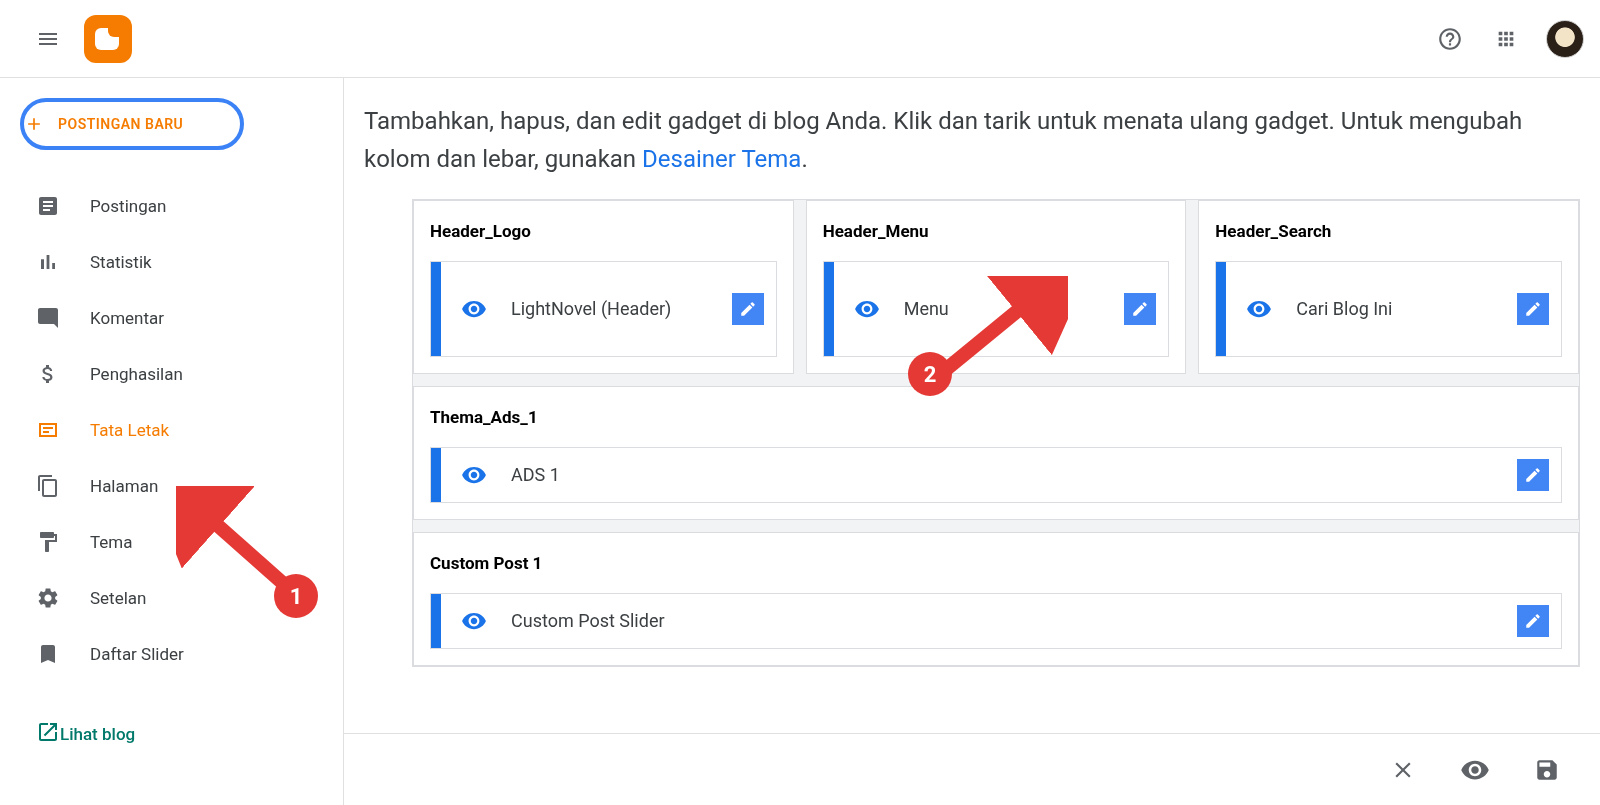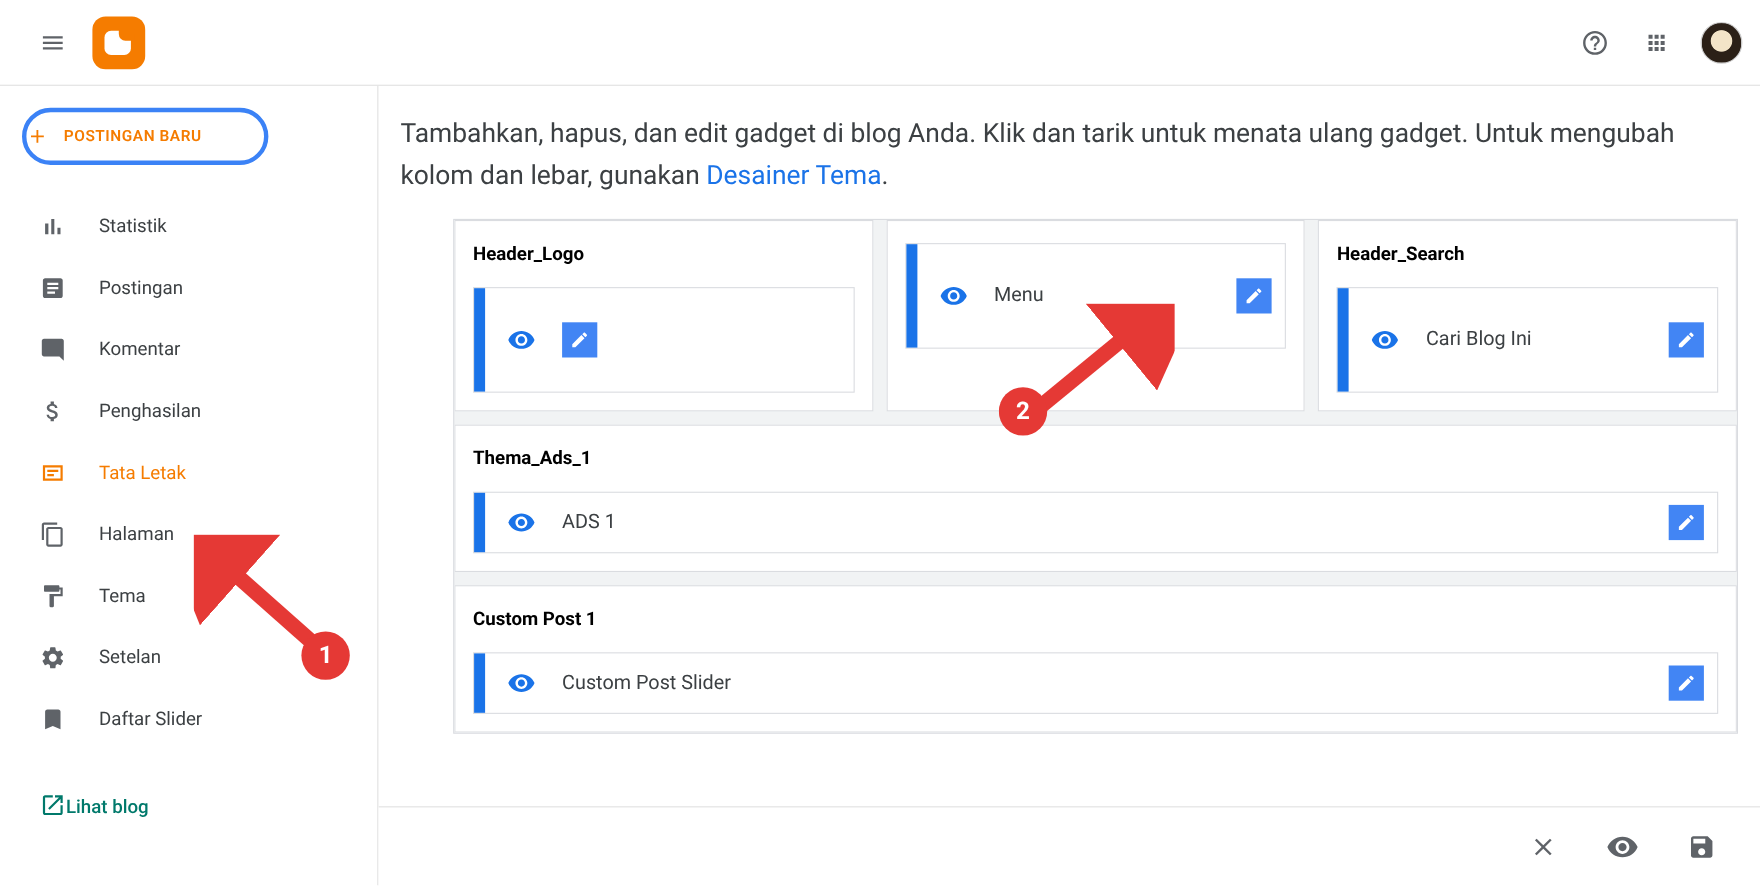--- a/index.html
+++ b/index.html
@@ -279,32 +279,32 @@
     <div class="new-post-btn">
       <svg width="20" height="20" viewBox="0 0 24 24">
           <path d="M19 13h-6v6h-2v-6H5v-2h6V5h2v6h6v2z"></path>
         </svg>
       <span>POSTINGAN BARU</span>
     </div>
 
     <div class="nav-item">
       <span class="nav-icon">
           <svg width="24" height="24" viewBox="0 0 24 24">
+            <path d="M19 3H5c-1.1 0-2 .9-2 2v14c0 1.1.9 2 2 2h14c1.1 0 2-.9 2-2V5c0-1.1-.9-2-2-2zm-5 14H7v-2h7v2zm3-4H7v-2h10v2zm0-4H7V7h10v2z"></path>
+          </svg>
+        </span>
+      <span>Postingan</span>
+    </div>
+    <div class="nav-item">
+      <span class="nav-icon">
+          <svg width="24" height="24" viewBox="0 0 24 24">
             <path d="M5 9.2h3V19H5V9.2zM10.6 5h2.8v14h-2.8V5zm5.6 8H19v6h-2.8v-6z"></path>
           </svg>
         </span>
       <span>Statistik</span>
-    </div>
-    <div class="nav-item">
-      <span class="nav-icon">
-          <svg width="24" height="24" viewBox="0 0 24 24">
-            <path d="M19 3H5c-1.1 0-2 .9-2 2v14c0 1.1.9 2 2 2h14c1.1 0 2-.9 2-2V5c0-1.1-.9-2-2-2zm-5 14H7v-2h7v2zm3-4H7v-2h10v2zm0-4H7V7h10v2z"></path>
-          </svg>
-        </span>
-      <span>Postingan</span>
     </div>
     <div class="nav-item">
       <span class="nav-icon">
           <svg width="24" height="24" viewBox="0 0 24 24">
             <path d="M21.99 4c0-1.1-.89-2-1.99-2H4c-1.1 0-2 .9-2 2v12c0 1.1.9 2 2 2h14l4 4-.01-18z"></path>
           </svg>
         </span>
       <span>Komentar</span>
     </div>
     <div class="nav-item">
@@ -378,30 +378,32 @@
         <div class="section">
           <div class="section-title">Header_Logo</div>
           <div class="gadget tall">
             <div class="gadget-bar"></div>
             <div class="gadget-body">
               <span class="eye">
                   <svg width="26" height="26" viewBox="0 0 24 24">
                     <path fill="#1a73e8" d="M12 4.5C7 4.5 2.73 7.61 1 12c1.73 4.39 6 7.5 11 7.5s9.27-3.11 11-7.5c-1.73-4.39-6-7.5-11-7.5zM12 17c-2.76 0-5-2.24-5-5s2.24-5 5-5 5 2.24 5 5-2.24 5-5 5zm0-8c-1.66 0-3 1.34-3 3s1.34 3 3 3 3-1.34 3-3-1.34-3-3-3z"></path>
                   </svg>
                 </span>
+              <span class="gadget-label">LightNovel (Header)</span>
               <div class="edit-btn">
                   <svg width="18" height="18" viewBox="0 0 24 24">
                     <path d="M3 17.25V21h3.75L17.81 9.94l-3.75-3.75L3 17.25zM20.71 7.04c.39-.39.39-1.02 0-1.41l-2.34-2.34c-.39-.39-1.02-.39-1.41 0l-1.83 1.83 3.75 3.75 1.83-1.83z"></path>
                   </svg>
                 </div>
             </div>
           </div>
         </div>
 
         <div class="section">
+          <div class="section-title">Header_Menu</div>
           <div class="gadget tall">
             <div class="gadget-bar"></div>
             <div class="gadget-body">
               <span class="eye">
                   <svg width="26" height="26" viewBox="0 0 24 24">
                     <path fill="#1a73e8" d="M12 4.5C7 4.5 2.73 7.61 1 12c1.73 4.39 6 7.5 11 7.5s9.27-3.11 11-7.5c-1.73-4.39-6-7.5-11-7.5zM12 17c-2.76 0-5-2.24-5-5s2.24-5 5-5 5 2.24 5 5-2.24 5-5 5zm0-8c-1.66 0-3 1.34-3 3s1.34 3 3 3 3-1.34 3-3-1.34-3-3-3z"></path>
                   </svg>
                 </span>
               <span class="gadget-label">Menu</span>
               <div class="edit-btn">

